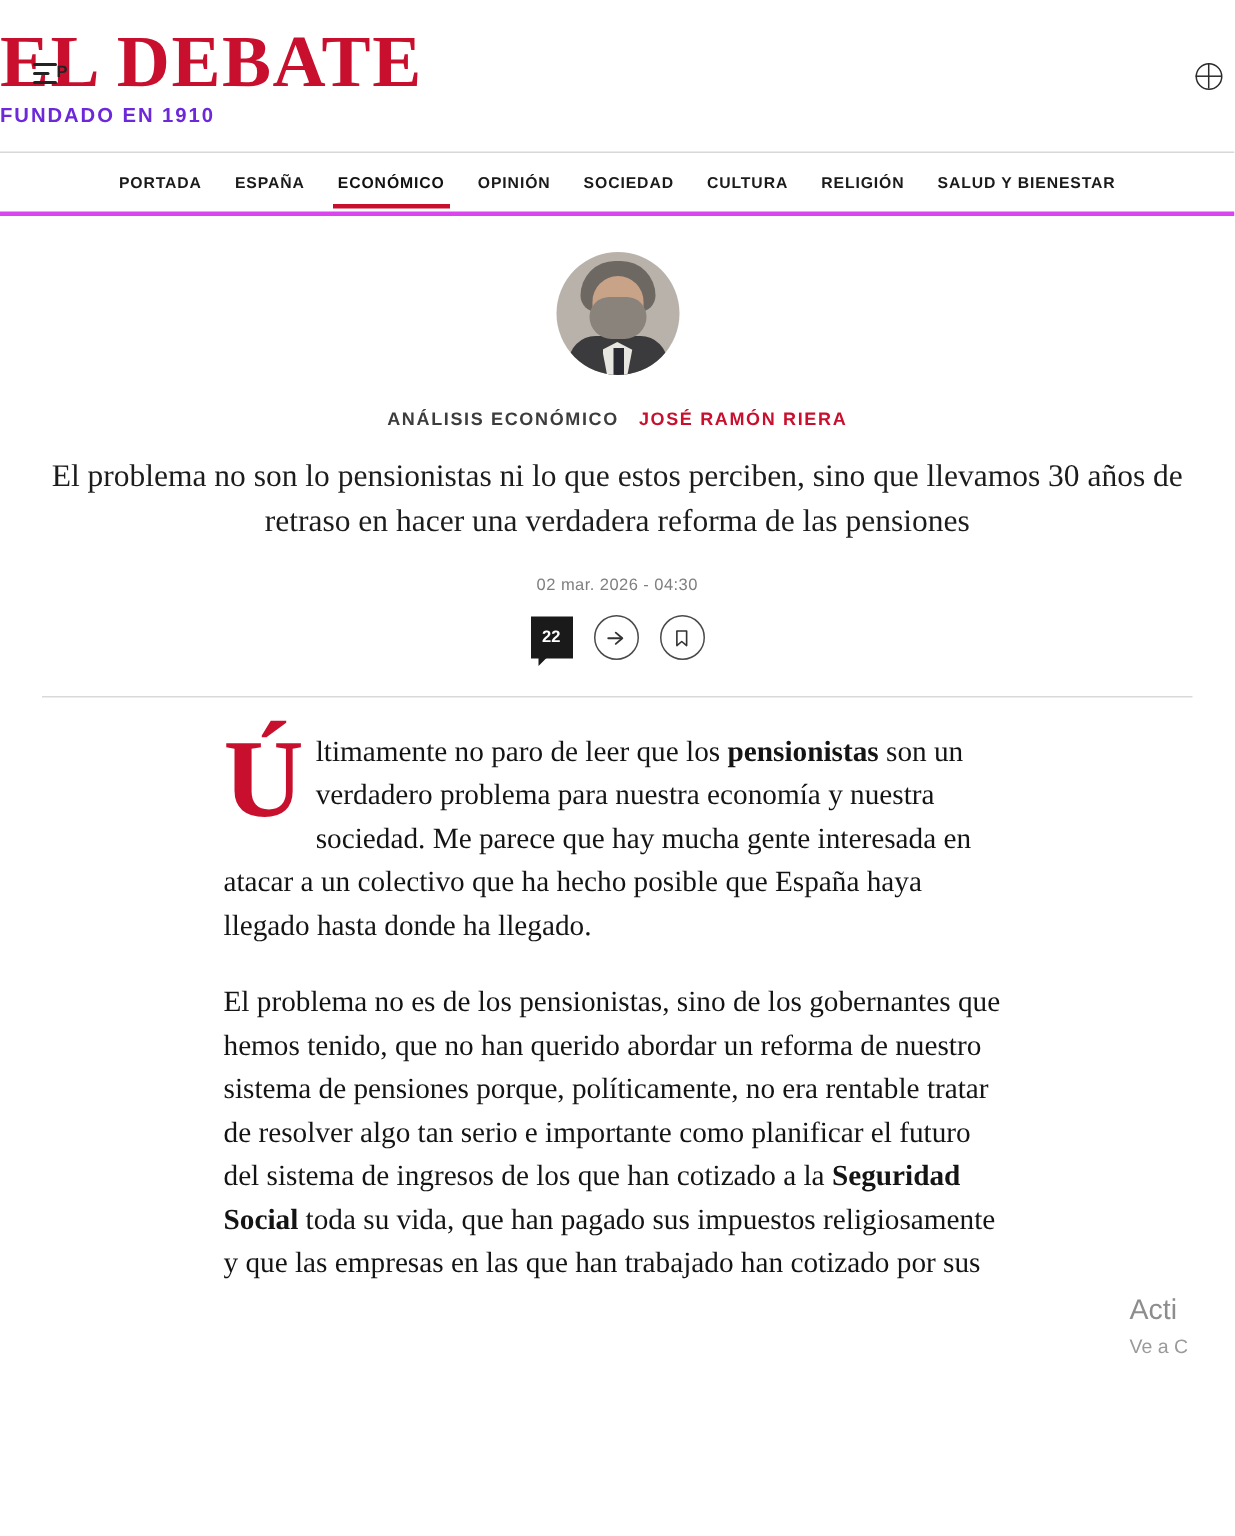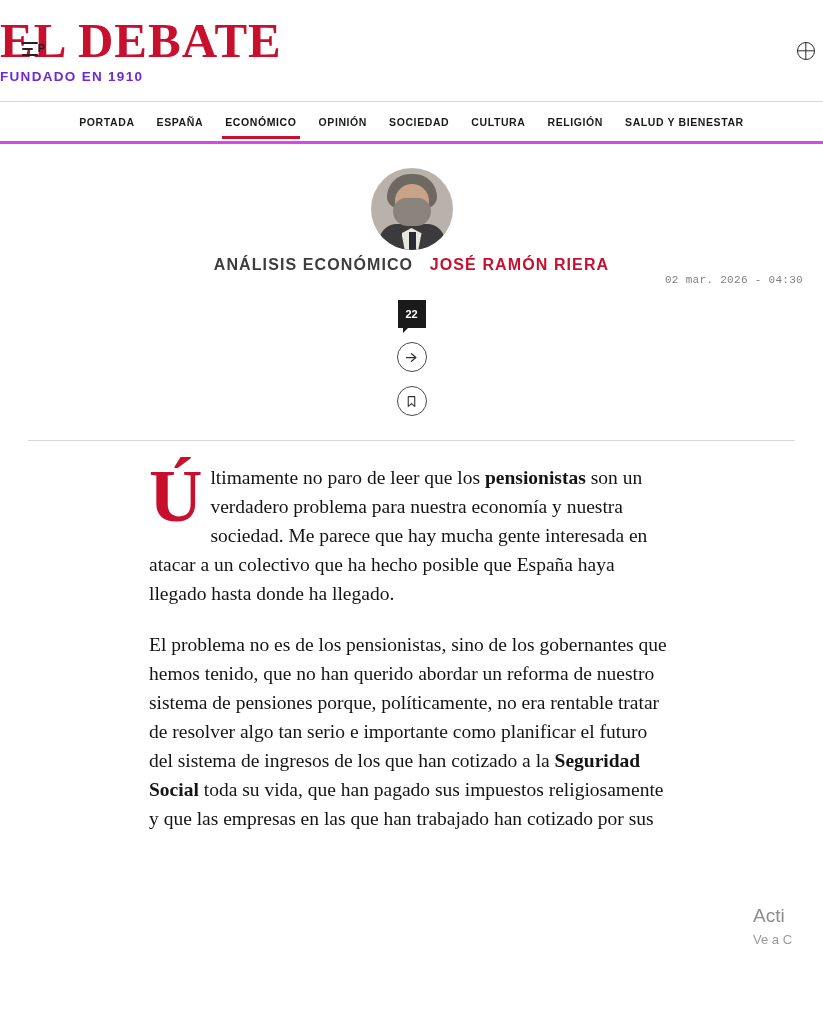--- a/index.html
+++ b/index.html
@@ -184,23 +184,23 @@
     clip-path: polygon(50% 0, 100% 20%, 80% 100%, 20% 100%, 0 20%);
   }
   .avatar .tie {
     position: absolute;
     left: 38px; bottom: -4px;
     width: 7px; height: 22px;
     background: #2a2a33;
   }
 
   .kicker {
-    margin-top: 6px;
-    font-family: "Liberation Sans", sans-serif;
-    font-size: 16px;
+    margin-top: 22px;
+    font-family: "Liberation Sans", sans-serif;
+    font-size: 12px;
     font-weight: bold;
     letter-spacing: 1.1px;
   }
   .kicker .section { color: #3d3d3d; }
   .kicker .author { color: #c8102e; cursor: pointer; }
 
   .headline {
     font-family: "Liberation Serif", serif;
     font-weight: bold;
     font-style: italic;
@@ -213,34 +213,33 @@
   }
   .standfirst {
     font-family: "Liberation Serif", serif;
     font-size: 21px;
     line-height: 30px;
     color: #1c1c1c;
     margin: 16px auto 0;
     max-width: 790px;
   }
   .date {
-    font-family: Liberation Mono, monospace;
+    font-family: Liberation Sans, sans-serif;
     font-size: 11px;
     color: #808080;
+    margin-top: 22px;
     letter-spacing: 0.3px;
-    text-align: right;
   }
 
   .actions {
     display: flex;
     justify-content: center;
     align-items: center;
     gap: 14px;
     margin-top: 14px;
-    flex-direction: column;
   }
   .comment-pill {
     width: 28px;
     height: 28px;
     background: #1a1a1a;
     color: #fff;
     font-family: "Liberation Sans", sans-serif;
     font-size: 11px;
     font-weight: bold;
     display: flex;
@@ -296,21 +295,21 @@
     line-height: 62px;
     font-weight: bold;
     color: #c8102e;
     margin: 2px 8px 0 0;
   }
 
   
   .side-promo {
     position: absolute;
     right: 0;
-    top: 905px;
+    top: 863px;
     width: 70px;
     font-family: "Liberation Sans", sans-serif;
     color: #9a9a9a;
     pointer-events: none;
   }
   .side-promo .t1 {
     font-size: 19px;
     color: #8d8d8d;
     line-height: 22px;
   }
@@ -365,20 +364,21 @@
       <div class="beard"></div>
     </div>
 
     <div class="kicker">
       <span class="section">ANÁLISIS ECONÓMICO</span>
       <span>&nbsp;</span>
       <span class="author">JOSÉ RAMÓN RIERA</span>
     </div>
 
 
+    <div class="standfirst">El problema no son lo pensionistas ni lo que estos perciben, sino que llevamos 30 años de retraso en hacer una verdadera reforma de las pensiones</div>
 
     <div class="date">02 mar. 2026 - 04:30</div>
 
     <div class="actions">
       <div class="comment-pill">22</div>
 
       <div class="circle-btn">
         <span>
           <svg width="15" height="15" viewBox="0 0 24 24" fill="none" stroke="#333" stroke-width="2" stroke-linecap="round" stroke-linejoin="round">
             <path d="M4 12 L18 12"></path>

